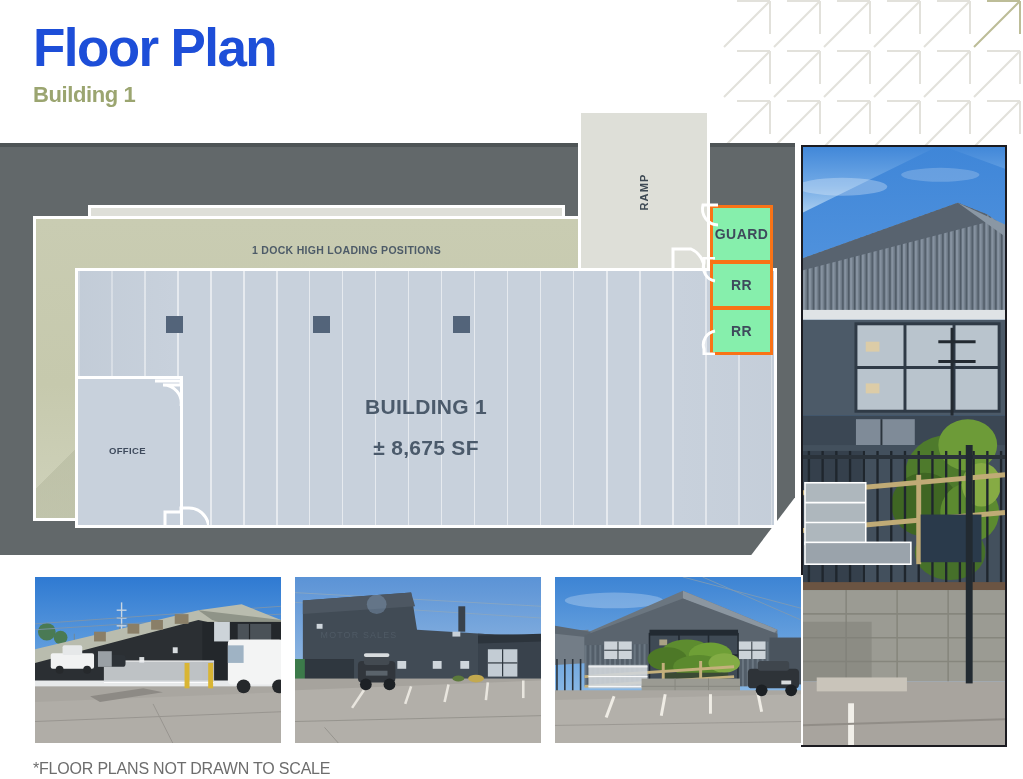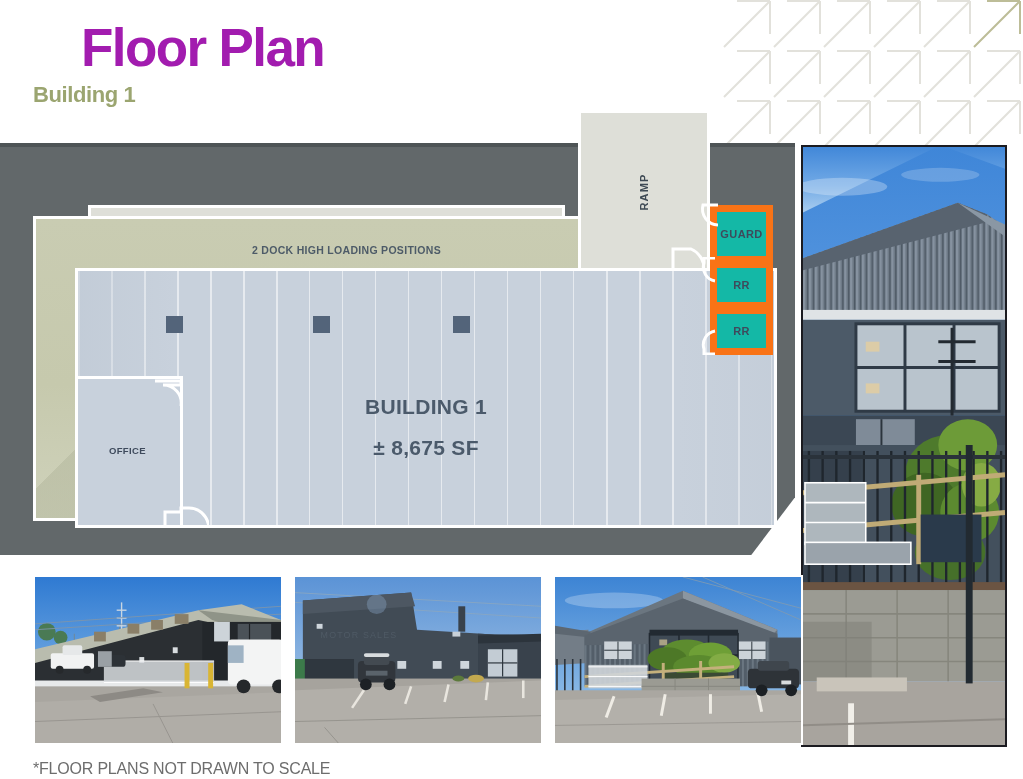--- a/index.html
+++ b/index.html
@@ -14,22 +14,22 @@
   
   .arrow-pattern{
     position:absolute; top:0; right:0; width:300px; height:150px;
     pointer-events:none;
   }
   .arrow-pattern svg{ display:block; }
 
   
   .header{ position:absolute; left:33px; top:20px; }
   .title{
-    font-size:53px; font-weight:bold; color:#a21caf;
-    letter-spacing:-1.6px; line-height:1.05;margin-left:48px;
+    font-size:53px; font-weight:bold; color:#1d4ed8;
+    letter-spacing:-1.6px; line-height:1.05;
   }
   .subtitle{
     font-size:22px; font-weight:bold; color:#9ba570;
     letter-spacing:-0.4px; margin-top:6px;
   }
 
   
   .plan-stage{
     position:absolute; left:0; top:143px; width:795px; height:430px;
   }
@@ -121,24 +121,24 @@
   
   .col-marker{
     position:absolute; width:17px; height:17px; background:#53647a;
   }
 
   
   .rooms{
     position:absolute; left:710px; top:62px; width:63px; height:180px;
   }
   .room{
-    position:absolute; left:0; width:63px; background:#14b8a6;
-    border:7px solid #f97316;
+    position:absolute; left:0; width:63px; background:#86efac;
+    border:3px solid #f97316;
     display:flex; align-items:center; justify-content:center;
-    font-size:11px; font-weight:bold; color:#3e4a5c; letter-spacing:.4px;
+    font-size:14px; font-weight:bold; color:#3e4a5c; letter-spacing:.4px;
   }
   .room-guard{ top:0; height:58px; }
   .room-rr1{ top:56px; height:48px; }
   .room-rr2{ top:102px; height:48px; }
   .room-door{ position:absolute; }
 
   
   .photo{
     position:absolute; border:2px solid #ffffff; overflow:hidden;
     background:#223;
@@ -195,21 +195,21 @@
 </div>
 
 <div class="plan-stage">
 
   <div class="plan-backdrop"></div>
 
   <div class="top-strip"></div>
 
   <div class="olive-layer">
     <div class="olive-chamfer"></div>
-    <div class="dock-label">2 DOCK HIGH LOADING POSITIONS</div>
+    <div class="dock-label">1 DOCK HIGH LOADING POSITIONS</div>
     <div class="olive-door">
       <svg viewBox="0 0 46 28" xmlns="http://www.w3.org/2000/svg">
         <path d="M44 27 L44 8 L20 8 A19 19 0 0 0 2 27" fill="none" stroke="#ffffff" stroke-width="3"></path>
       </svg>
     </div>
   </div>
 
   <div class="ramp">
     <div class="ramp-label">RAMP</div>
     <div class="ramp-door">

